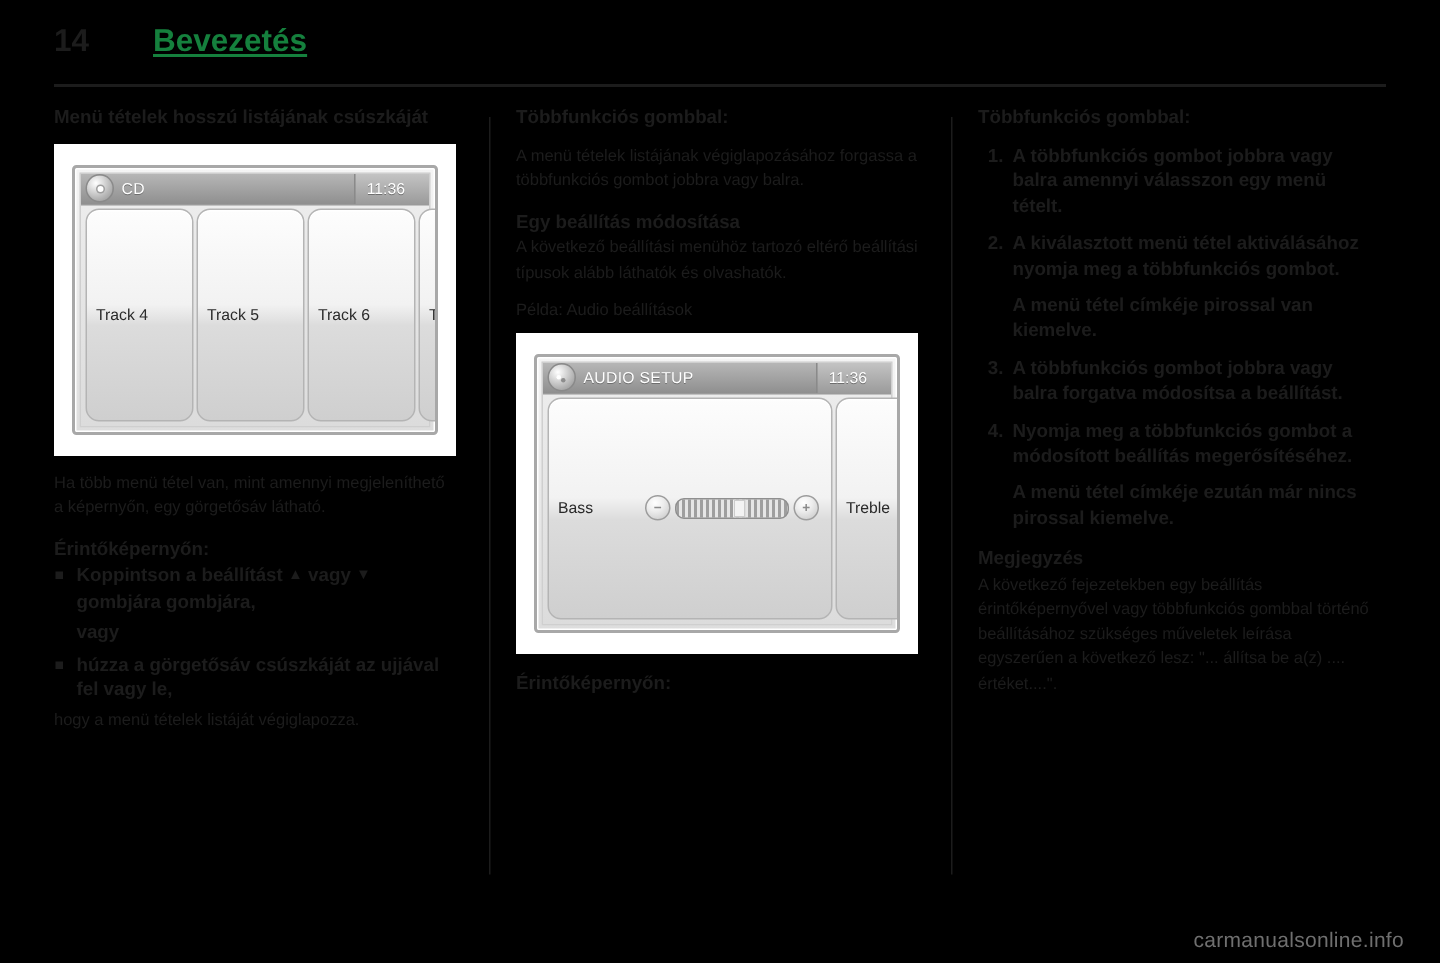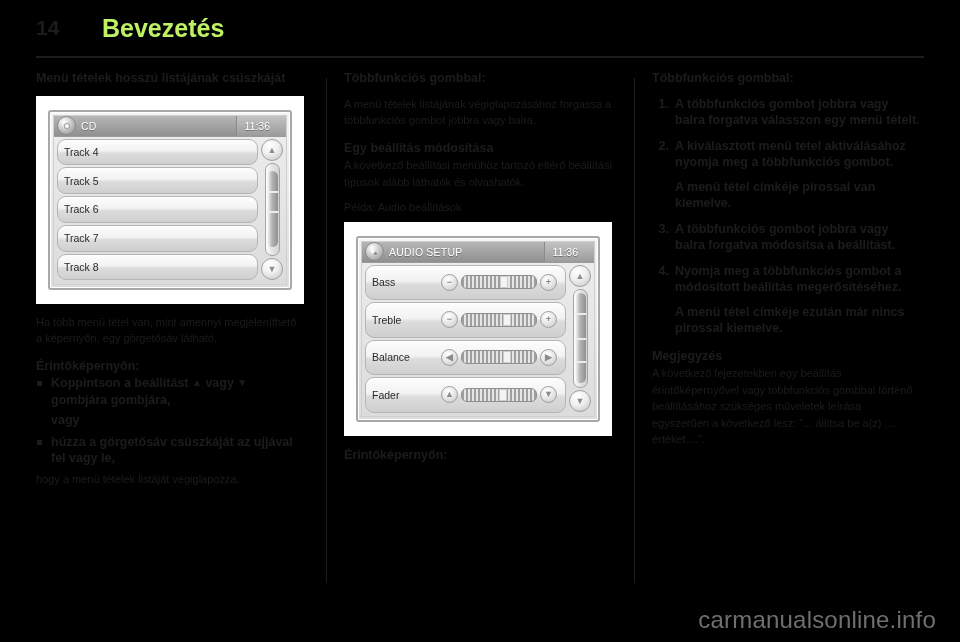--- a/index.html
+++ b/index.html
@@ -35,24 +35,25 @@
   }
   .page-number {
     font-size: 21px;
     font-weight: bold;
     color: #1c1c1c;
     letter-spacing: 0px;
     line-height: 24px;
     width: 66px;
   }
   .page-title {
-    font-size: 25px;
-    font-weight: bold;
-    color: #bef264;
+    font-size: 21px;
+    font-weight: bold;
+    color: #15803d;
     line-height: 24px;
+    text-decoration: underline;
   }
   .header-rule {
     position: absolute;
     left: 36px;
     top: 56px;
     width: 888px;
     height: 2px;
     background: #1c1c1c;
   }
 
@@ -262,21 +263,21 @@
   .screen-body {
     flex: 1 1 auto;
     display: flex;
     padding: 2px 3px 3px 3px;
     gap: 3px;
     background: linear-gradient(#ececec, #dcdcdc);
   }
   .list-col {
     flex: 1 1 auto;
     display: flex;
-    flex-direction: column;
+    flex-direction: row;
     justify-content: space-between;
     gap: 2px;
   }
   .list-row {
     flex: 1 1 0;
     display: flex;
     align-items: center;
     border: 1px solid #b4b4b4;
     border-radius: 9px;
     background: linear-gradient(#fdfdfd 0%, #f2f2f2 45%, #dcdcdc 55%, #cfcfcf 100%);
@@ -376,21 +377,21 @@
     left: 0; right: 0;
     height: 2px;
     background: #ececec;
   }
 
   
   .watermark {
     position: absolute;
     right: 24px;
     bottom: 8px;
-    font-size: 24px;
+    font-size: 14px;
     color: #6f6f6f;
     letter-spacing: 0.2px;
     font-family: "Liberation Sans", sans-serif;
   }
 </style>
 </head>
 <body>
 
 <div class="page">
 
@@ -566,21 +567,21 @@
       <h3 class="sub-head">Érintőképernyőn:</h3>
     </div>
 
     <div class="col col-3">
 
       <h2 class="block-head">Többfunkciós gombbal:</h2>
 
       <ol class="numbers">
         <li>
           <span class="num">1.</span>
-          <span>A többfunkciós gombot jobbra vagy balra forgatva válasszon egy menü tételt.</span>
+          <span>A többfunkciós gombot jobbra vagy balra amennyi válasszon egy menü tételt.</span>
         </li>
         <li>
           <span class="num">2.</span>
           <span>A kiválasztott menü tétel aktiválásához nyomja meg a többfunkciós gombot.</span>
           <p class="sub">A menü tétel címkéje pirossal van kiemelve.</p>
         </li>
         <li>
           <span class="num">3.</span>
           <span>A többfunkciós gombot jobbra vagy balra forgatva módosítsa a beállítást.</span>
         </li>

